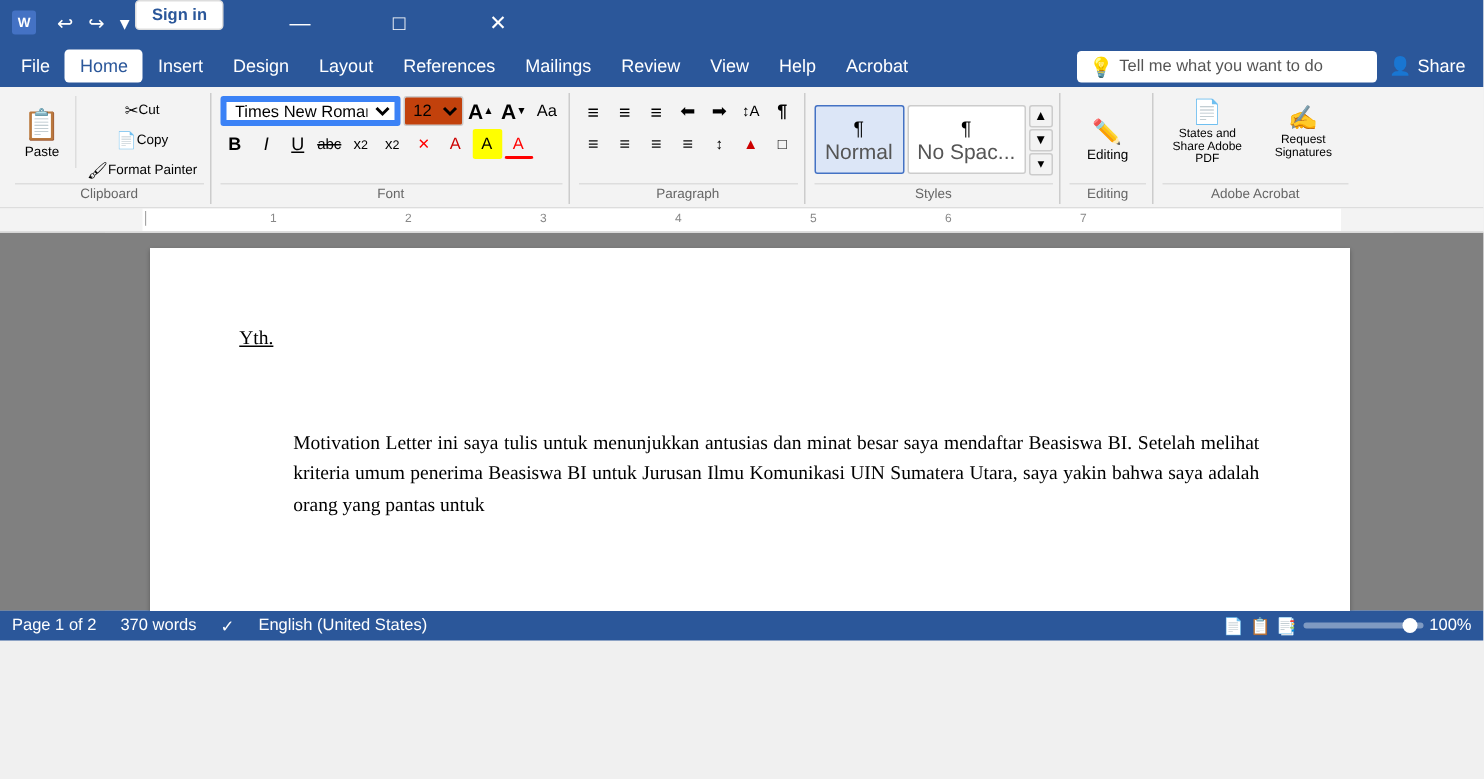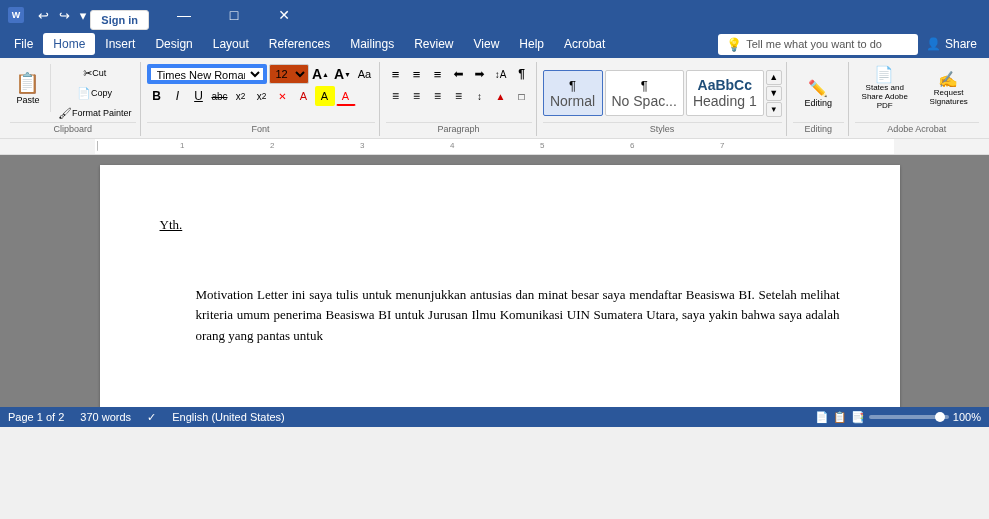--- a/index.html
+++ b/index.html
@@ -10,21 +10,21 @@
       background: #2b579a;
       color: white;
       height: 30px;
       display: flex;
       align-items: center;
       padding: 0 8px;
       user-select: none;
     }
     .title-bar-left { display: flex; align-items: center; gap: 4px; flex: 0 0 auto; }
     .title-bar-center { flex: 1; text-align: center; font-size: 12px; color: white; }
-    .title-bar-right { display: flex; align-items: flex-end; gap: 4px; flex: 0 0 auto; }
+    .title-bar-right { display: flex; align-items: flex-start; gap: 20px; flex: 0 0 auto; }
     .window-btn {
       width: 46px; height: 30px; display: flex; align-items: center; justify-content: center;
       cursor: pointer; font-size: 14px; color: white;
     }
     .title-icon { width: 16px; height: 16px; background: #4472c4; border-radius: 2px; display: flex; align-items: center; justify-content: center; color: white; font-size: 9px; font-weight: bold; }
     .undo-redo { display: flex; align-items: center; gap: 2px; margin-left: 6px; }
     .undo-redo span { cursor: pointer; color: white; font-size: 13px; padding: 2px 4px; }
 
     
     .signin-btn {
@@ -260,24 +260,20 @@
     <div style="display:flex; align-items:center; flex:1;">
       <div style="display:flex; gap:2px;">
         <div class="style-item active">
           <div class="preview" style="font-size:13px;">¶</div>
           <div class="name">Normal</div>
         </div>
         <div class="style-item">
           <div class="preview" style="font-size:13px;">¶</div>
           <div class="name">No Spac...</div>
         </div>
-        <div class="style-item">
-          <div class="preview" style="font-size:14px; font-weight:bold; color:#1f4e79;">AaBbCc</div>
-          <div class="name">Heading 1</div>
-        </div>
       </div>
       <div style="display:flex; flex-direction:column; gap:1px; margin-left:2px;">
         <div class="scroll-arrow">▲</div>
         <div class="scroll-arrow">▼</div>
         <div class="scroll-arrow">▾</div>
       </div>
     </div>
     <div class="ribbon-section-name">Styles</div>
   </div>
 

